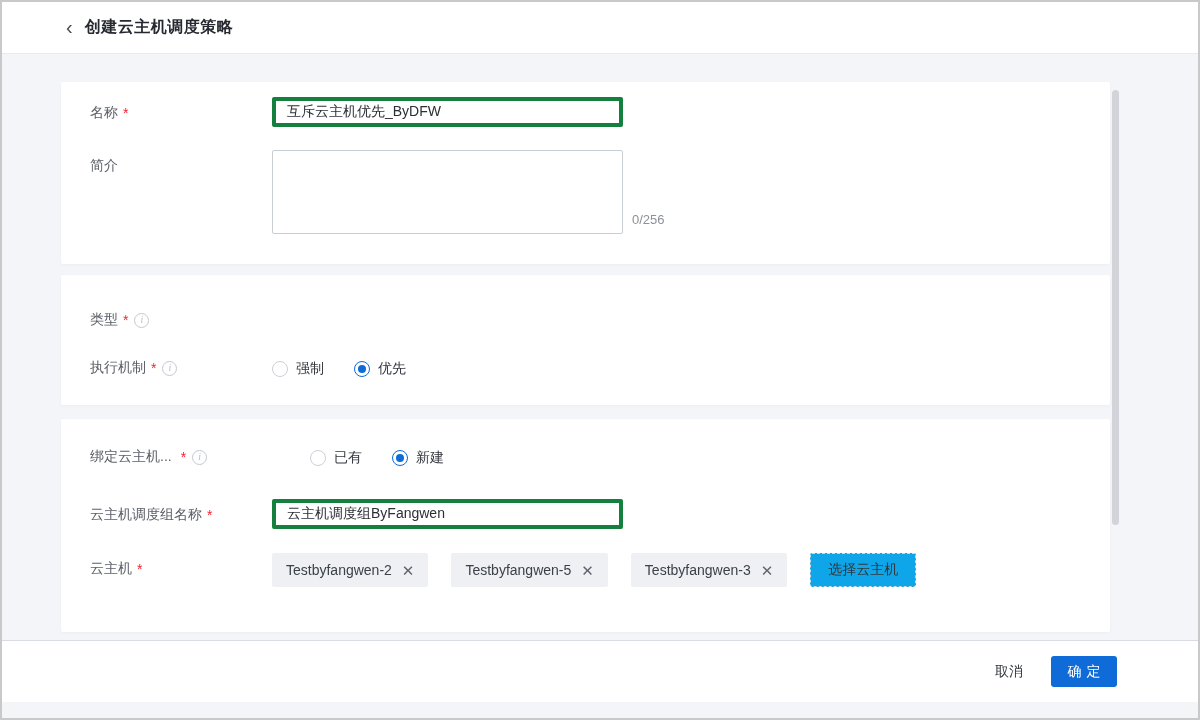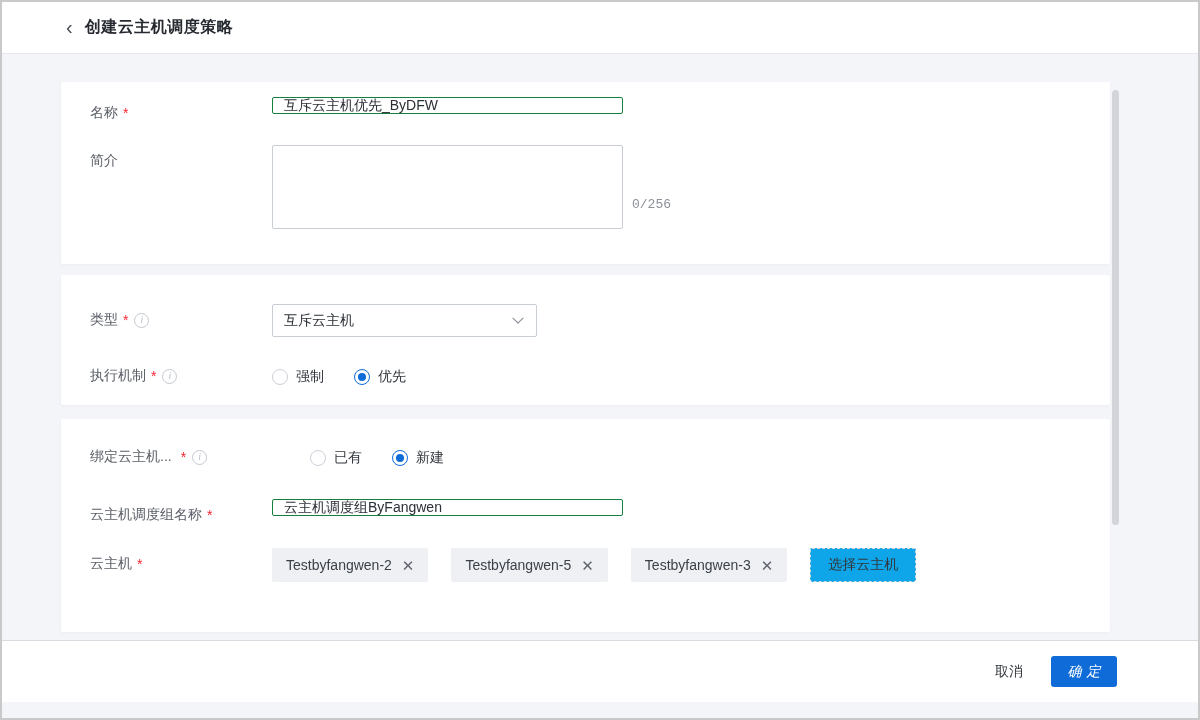--- a/index.html
+++ b/index.html
@@ -79,22 +79,22 @@
     margin-left: 6px;
     border: 1px solid #c4c8cf;
     border-radius: 50%;
     color: #b9bec7;
     font-size: 10px;
     font-family: "Liberation Serif", serif;
     font-style: italic;
     line-height: 1;
   }
   .text-input {
-    width: 351px; height: 17px;
-    border: 1px solid #15803d;
+    width: 351px; height: 30px;
+    border: 4px solid #15803d;
     border-radius: 2px;
     padding: 0 11px;
     font-size: 14px;
     color: #2b2f36;
     background: #fff;
     outline: none;
     font-family: inherit;
   }
   .desc-wrap { display: flex; align-items: flex-end; }
   .desc-textarea {
@@ -103,24 +103,23 @@
     border-radius: 2px;
     padding: 6px 11px;
     font-size: 14px;
     color: #2b2f36;
     resize: none;
     outline: none;
     font-family: inherit;
   }
   .char-counter {
     margin-left: 9px;
-    margin-bottom: 17px;
+    margin-bottom: 7px;
     color: #8c9099;
     font-size: 13px;
-    font-family: Liberation Mono, monospace;
   }
   .row-gap-basic1 { margin-bottom: 23px; }
   .row-gap-policy1 { margin-bottom: 30px; }
   .row-gap-bind1 { margin-bottom: 32px; gap: 38px; }
   .row-gap-bind2 { margin-bottom: 24px; }
   
   .select-box {
     width: 265px; height: 33px;
     border: 1px solid #c9cdd4;
     border-radius: 2px;
@@ -226,21 +225,20 @@
     height: 31px;
     background: #0e6bd8;
     color: #fff;
     border: none;
     border-radius: 3px;
     font-size: 14px;
     letter-spacing: 5px;
     padding: 0 8px 0 13px;
     cursor: pointer;
     font-family: inherit;
-    font-style: italic;
   }
 </style>
 </head>
 <body>
 
 <div class="window">
 
   <div class="page-header">
     <span class="back-chevron">‹</span>
     <span class="page-title">创建云主机调度策略</span>
@@ -266,24 +264,20 @@
         </div>
       </div>
     </div>
 
     <div class="card card-policy">
       <div class="form-row row-gap-policy1">
         <div class="label-col">
           <span>类型</span>
             <span class="required-star">*</span>
             <span class="info-icon">i</span>
-        </div>
-        <div class="select-box">
-          <span>互斥云主机</span>
-          <span class="chevron-down"></span>
         </div>
       </div>
       <div class="form-row">
         <div class="label-col" style="padding-top:0;">
           <span>执行机制</span>
             <span class="required-star">*</span>
             <span class="info-icon">i</span>
         </div>
         <div class="radio-group" style="padding-top:1px;">
           <div class="radio-item">

